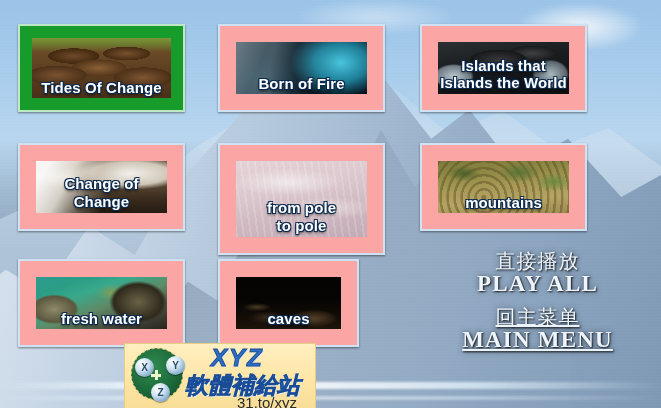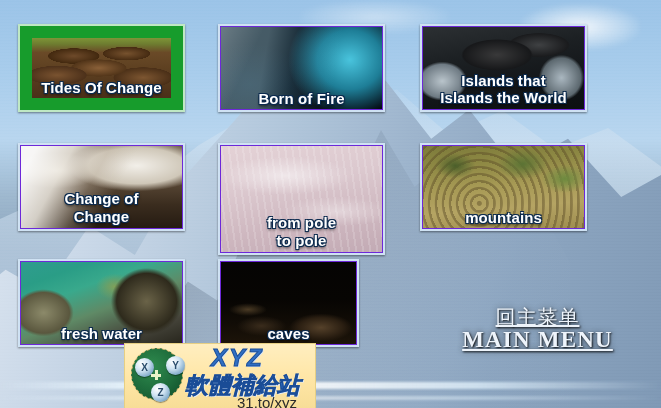--- a/index.html
+++ b/index.html
@@ -49,23 +49,23 @@
     position:absolute;left:0;top:0;width:661px;height:408px;
     background:
       repeating-linear-gradient(0deg, rgba(255,255,255,.035) 0px, rgba(0,0,0,.035) 1px, rgba(255,255,255,0) 2px, rgba(0,0,0,0) 3px);
     mix-blend-mode:overlay;
   }
 
   
   .thumb{
     position:absolute;
     box-sizing:border-box;
-    padding:1px;
+    padding:16px;
     border:2px solid #cfe2f3;
-    background:#6d28d9;
+    background:#fca5a5;
     box-shadow:0 1px 2px rgba(0,0,0,.45);
   }
   .thumb.selected{
     border-color:#bfe8c4;
     background:#179c2c;
     padding:12px;
   }
   .thumb .pic{
     position:relative;
     width:100%;height:100%;
@@ -306,20 +306,24 @@
     </div>
   </div>
 
   <div class="thumb" style="left:218px;top:259px;width:141px;height:88px;">
     <div class="pic">
       <div class="art-caves"></div>
       <div class="cap">caves</div>
     </div>
   </div>
 
+  <div class="menu" style="left:430px;top:250px;width:215px;">
+    <div class="cn">直接播放</div>
+    <div class="en">PLAY ALL</div>
+  </div>
 
   <div class="menu" style="left:430px;top:306px;width:215px;text-decoration:underline;">
     <div class="cn">回主菜单</div>
     <div class="en">MAIN MENU</div>
   </div>
 
   <div class="wm" style="left:124px;top:343px;width:190px;height:65px;">
     <div class="badge"></div>
     <div class="ball" style="left:10px;top:14px;">X</div>
     <div class="ball" style="left:41px;top:12px;">Y</div>

